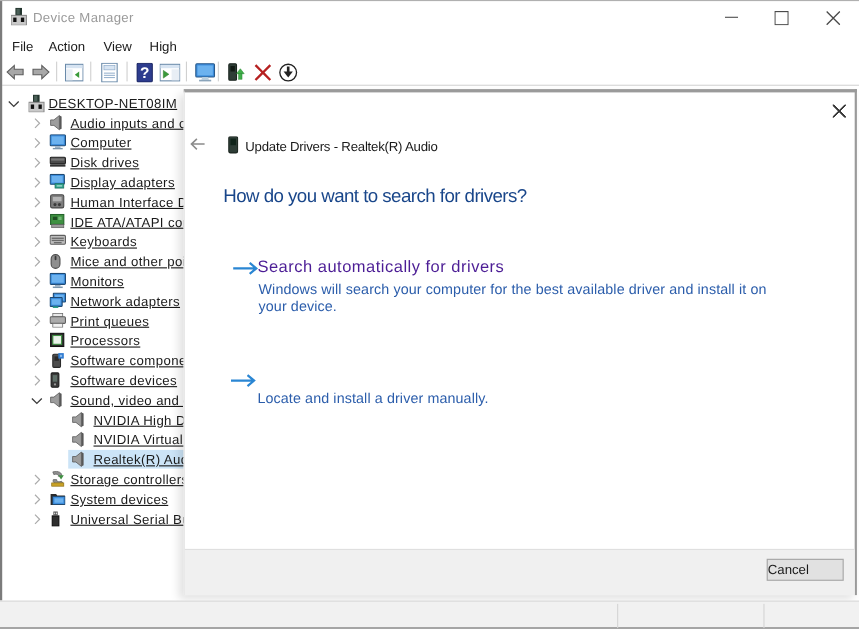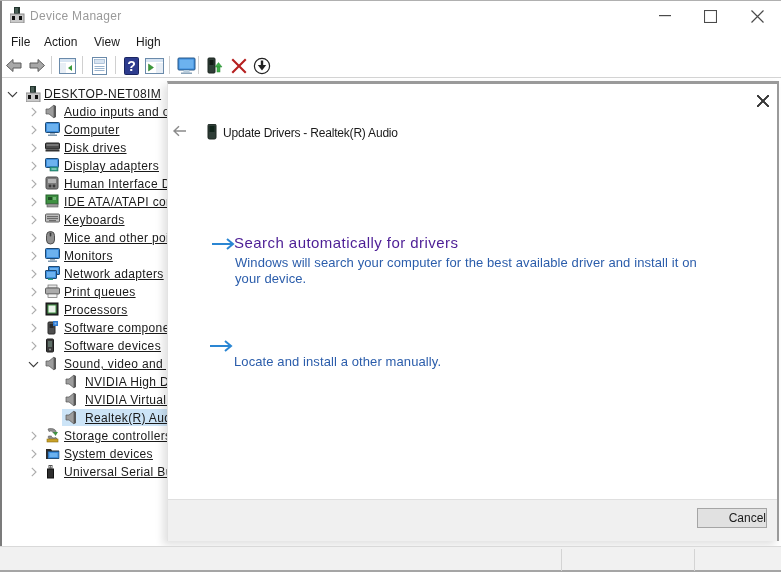--- a/index.html
+++ b/index.html
@@ -35,21 +35,21 @@
 #dlg-hicon { position:absolute; left:39px; top:40px; }
 #dlg-title { position:absolute; left:55px; top:42px; font-size:12px; letter-spacing:-0.2px; color:#1a1a1a; }
 #dlg-heading { position:absolute; left:35px; top:85px; font-size:17px; letter-spacing:-0.5px; color:#19468a; white-space:nowrap; }
 .opt-link { position:absolute; font-size:15px; letter-spacing:0.45px; color:#4c1d95; white-space:nowrap; }
 .opt-desc { position:absolute; font-size:13px; letter-spacing:0.1px; color:#2b5dab; line-height:16px; white-space:nowrap; }
 #lnk1 { left:66px; top:150px; }
 #desc1 { left:67px; top:171px; }
 #lnk2 { left:66px; top:250px; }
 #desc2 { left:66px; top:270px; }
 #dlg-footer { position:absolute; left:0; top:415px; width:609px; height:42px; background:#f0f0f0; border-top:1px solid #dfdfdf; }
-#btn-cancel { position:absolute; left:529px; top:8px; width:70px; height:20px; background:#e1e1e1; border:1px solid #a5a5a5; font-size:12px; color:#1a1a1a; text-align:right; line-height:18px; }
+#btn-cancel { position:absolute; left:529px; top:8px; width:70px; height:20px; background:#e1e1e1; border:1px solid #a5a5a5; font-size:12px; color:#1a1a1a; text-align:left; line-height:18px; }
 
 #statusbar { position:absolute; left:0px; top:546px; width:781px; height:26px; background:#f1f1f1; border-top:1px solid #d9d9d9; border-bottom:2px solid #a5a5a5; z-index:70; }
 .ssep { position:absolute; top:2px; width:1px; height:22px; background:#d4d4d4; }
 </style>
 </head>
 <body>
 <div id="brd-left"></div>
 <div id="brd-top"></div>
 <svg id="titleicon" width="15" height="16" viewBox="0 0 15 16">
   <rect x="4" y="0" width="6" height="8" fill="#23352e"></rect>
@@ -379,29 +379,30 @@
 <div id="dialog">
   <div id="dlg-close"></div>
   <svg id="dlg-back" width="15" height="12" viewBox="0 0 15 12">
       <path d="M14 6 L2 6 M7 1.2 L2 6 L7 10.8" stroke="#8b8b8b" stroke-width="1.4" fill="none"></path>
     </svg>
   <svg id="dlg-hicon" width="10" height="16" viewBox="0 0 10 16">
     <rect x="1" y="0" width="8" height="15" rx="1.5" fill="#2e3d36" stroke="#1c2620"></rect>
     <rect x="2.5" y="2" width="5" height="6" fill="#10241a"></rect>
   </svg>
   <span id="dlg-title">Update Drivers - Realtek(R) Audio</span>
+  <div id="dlg-heading">How do you want to search for drivers?</div>
   <svg style="position:absolute;left:43px;top:154px" width="24" height="12" viewBox="0 0 24 12">
       <path d="M1 6 L21 6 M16 1 L22 6 L16 11" stroke="#2a86d3" stroke-width="2" fill="none"></path>
     </svg>
   <div class="opt-link" id="lnk1">Search automatically for drivers</div>
   <div class="opt-desc" id="desc1">Windows will search your computer for the best available driver and install it on<br>your device.</div>
   <svg style="position:absolute;left:41px;top:256px" width="24" height="12" viewBox="0 0 24 12">
       <path d="M1 6 L21 6 M16 1 L22 6 L16 11" stroke="#2a86d3" stroke-width="2" fill="none"></path>
     </svg>
-  <div class="opt-desc" id="desc2">Locate and install a other manually.</div>
+  <div class="opt-desc" id="desc2">Locate and install a driver manually.</div>
   <div id="dlg-footer">
     <div id="btn-cancel">Cancel</div>
   </div>
 </div>
 
 <div id="statusbar">
   <div class="ssep" style="left:561px"></div>
   <div class="ssep" style="left:694px"></div>
 </div>
 

